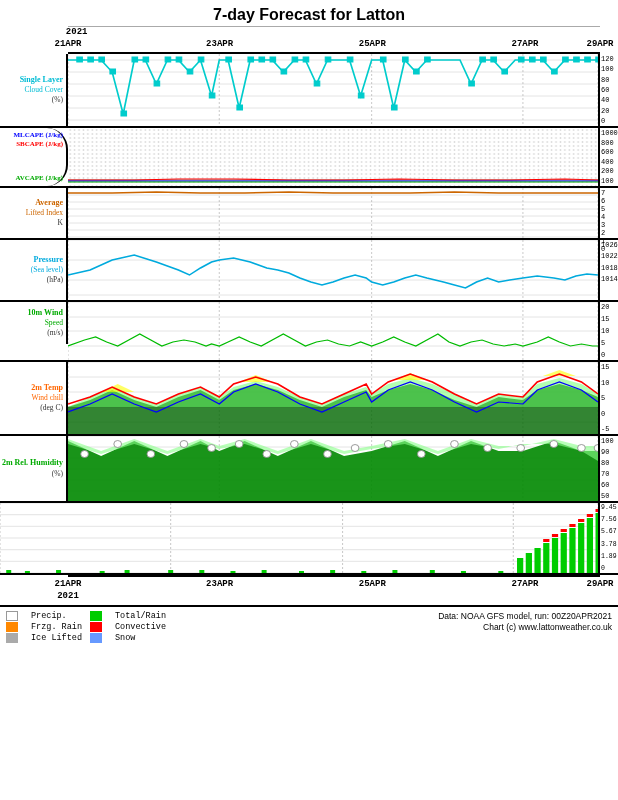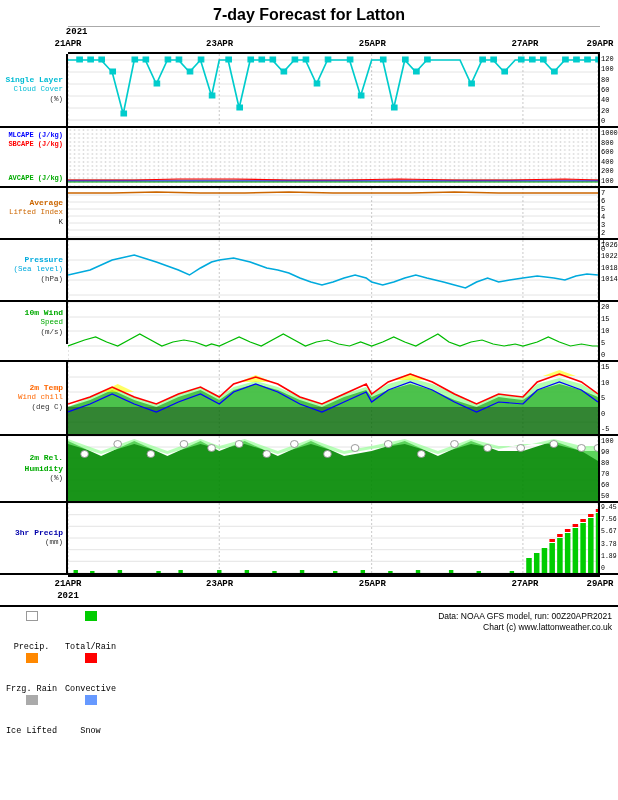--- a/index.html
+++ b/index.html
@@ -34,20 +34,21 @@
       min-width: 68px;
       display: flex;
       flex-direction: column;
       justify-content: center;
       align-items: flex-end;
       padding-right: 3px;
       font-size: 7.5px;
       line-height: 1.3;
       text-align: right;
       border-right: 2px solid #000;
+      font-family: Liberation Serif, serif;
     }
     .panel-label .main-label {
       font-weight: bold;
       font-size: 8px;
     }
     .panel-label .unit-label {
       color: #333;
     }
     .panel-content {
       flex: 1;
@@ -133,22 +134,21 @@
     }
     .legend-left {
       display: grid;
       grid-template-columns: 1fr 1fr;
       gap: 1px 8px;
       font-size: 8.5px;
     }
     .legend-item {
       display: flex;
       align-items: center;
-      gap: 21px;
-      flex-direction: column;
+      gap: 13px;
     }
     .legend-box {
       width: 12px;
       height: 10px;
       display: inline-block;
     }
     .legend-right {
       text-align: right;
       font-size: 8.5px;
       font-family: Arial, sans-serif;
@@ -260,21 +260,21 @@
       <span class="y-tick">100</span>
       <span class="y-tick">80</span>
       <span class="y-tick">60</span>
       <span class="y-tick">40</span>
       <span class="y-tick">20</span>
       <span class="y-tick">0</span>
     </div>
   </div>
 
   <div class="panel cape-panel">
-    <div class="panel-label" style="height:58px;">
+    <div class="panel-label" style="height:58px;border-radius:21px;">
       <span class="mlcape" style="font-size:7px;">MLCAPE (J/kg)</span>
       <span class="sbcape" style="font-size:7px; color:#ff0000;">SBCAPE (J/kg)</span>
       <span class="avcape" style="font-size:7px; color:#00aa00;">AVCAPE (J/kg)</span>
     </div>
     <div class="panel-content" style="height:58px;">
       <svg viewBox="0 0 480 58" preserveAspectRatio="none">
 
         <defs>
           <pattern id="dots" x="0" y="0" width="4" height="4" patternUnits="userSpaceOnUse">
             <circle cx="2" cy="2" r="0.8" fill="#ccc"></circle>
@@ -511,24 +511,20 @@
       <span class="y-tick">100</span>
       <span class="y-tick">90</span>
       <span class="y-tick">80</span>
       <span class="y-tick">70</span>
       <span class="y-tick">60</span>
       <span class="y-tick">50</span>
     </div>
   </div>
 
   <div class="panel precip-panel">
-    <div class="panel-label" style="height:70px;">
-      <span class="main-label" style="color:#0000aa;">3hr Precip</span>
-      <span class="unit-label">(mm)</span>
-    </div>
     <div class="panel-content" style="height:70px;">
       <svg viewBox="0 0 480 70" preserveAspectRatio="none">
         <line x1="0" y1="0" x2="480" y2="0" class="grid-h"></line>
         <line x1="0" y1="11.7" x2="480" y2="11.7" class="grid-h"></line>
         <line x1="0" y1="23.3" x2="480" y2="23.3" class="grid-h"></line>
         <line x1="0" y1="35" x2="480" y2="35" class="grid-h"></line>
         <line x1="0" y1="46.7" x2="480" y2="46.7" class="grid-h"></line>
         <line x1="0" y1="58.3" x2="480" y2="58.3" class="grid-h"></line>
         <line x1="0" y1="70" x2="480" y2="70" class="grid-h"></line>
         <line x1="0" y1="0" x2="0" y2="70" class="grid-v"></line>

